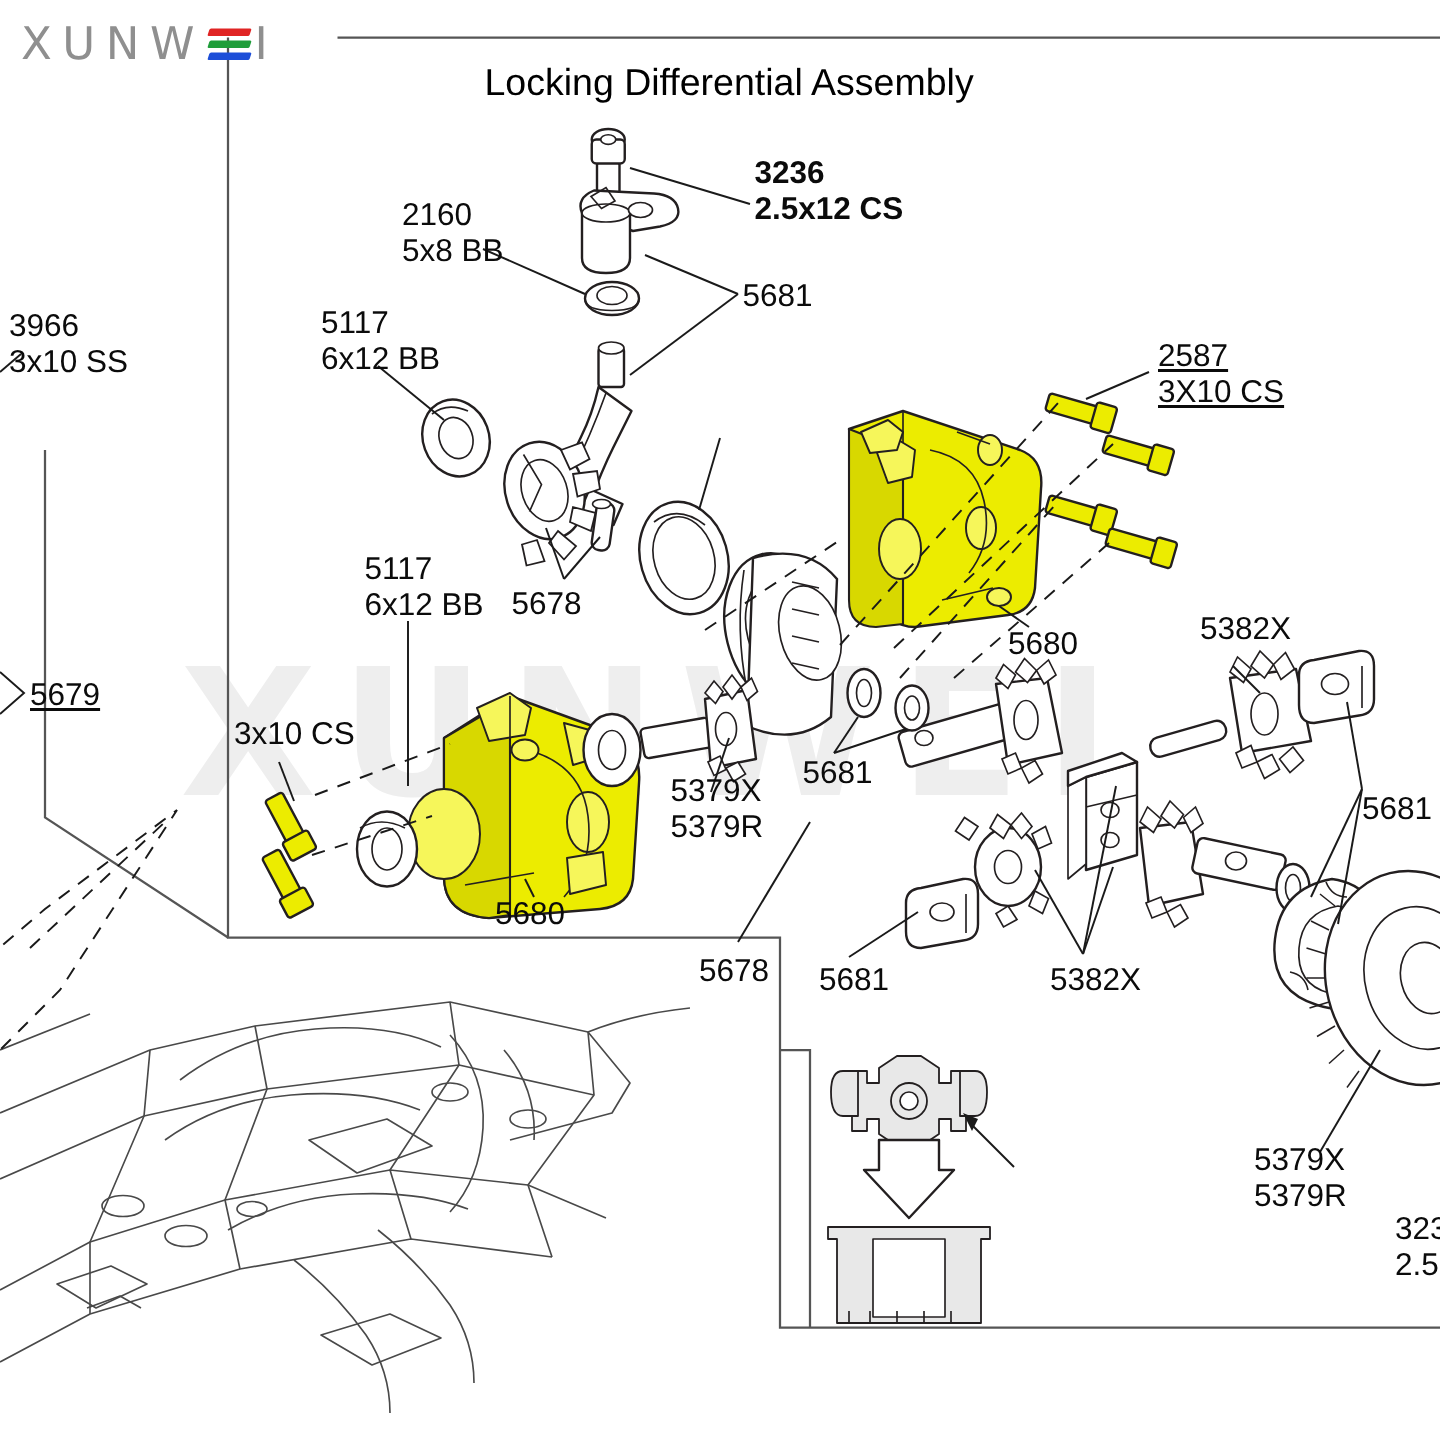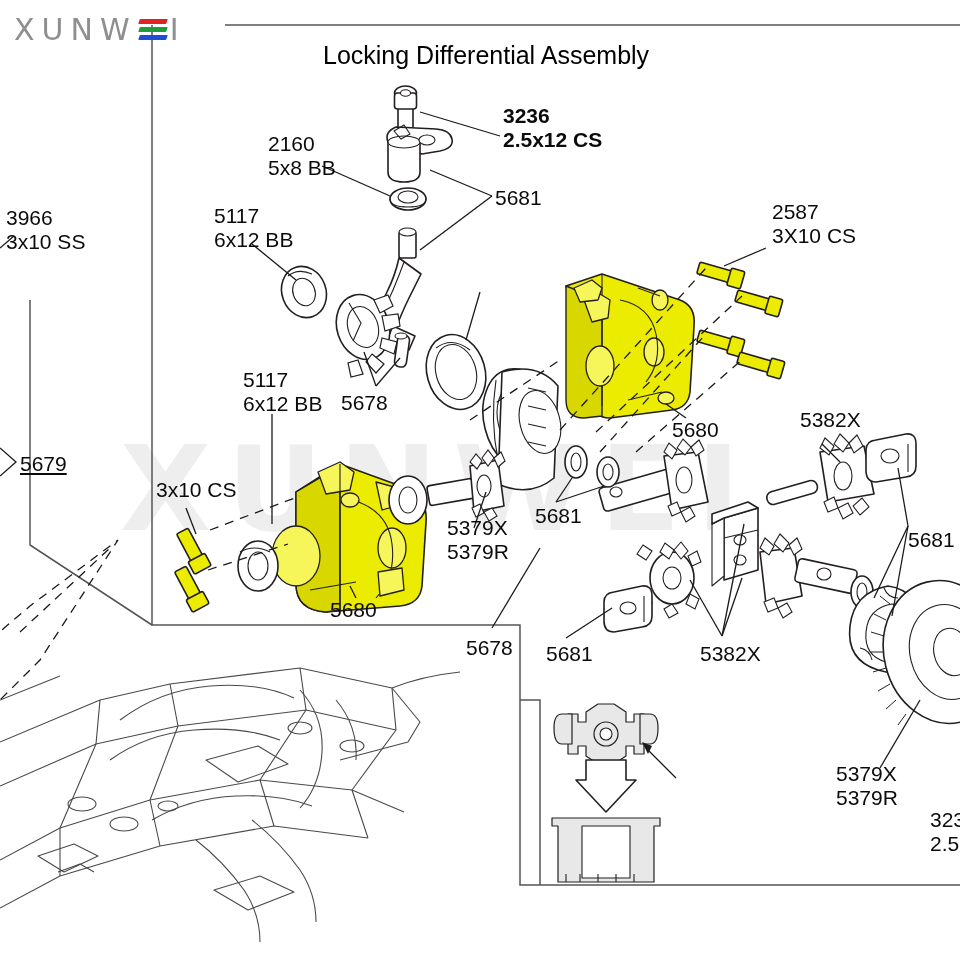--- a/index.html
+++ b/index.html
@@ -476,21 +476,21 @@
 3x10 SS</div>
   <div class="lbl" style="left:20px; top:452px;text-decoration:underline;">5679</div>
   <div class="lbl" style="left:268px;top:132px;">2160
 5x8 BB</div>
   <div class="lbl" style="left:503px;top:104px;font-weight:bold;">3236
 2.5x12 CS</div>
   <div class="lbl" style="left:495px;top:186px;">5681</div>
   <div class="lbl" style="left:214px;top:204px;">5117
 6x12 BB</div>
   <div class="lbl" style="left:341px;top:391px;">5678</div>
-  <div class="lbl" style="left:772px;top:200px;">2587
+  <div class="lbl" style="left:772px;top:226px;text-decoration:underline;">2587
 3X10 CS</div>
   <div class="lbl" style="left:672px;top:418px;">5680</div>
   <div class="lbl" style="left:243px;top:368px;">5117
 6x12 BB</div>
   <div class="lbl" style="left:156px;top:478px;">3x10 CS</div>
   <div class="lbl" style="left:330px;top:598px;">5680</div>
   <div class="lbl" style="left:447px;top:516px;">5379X
 5379R</div>
   <div class="lbl" style="left:535px;top:504px;">5681</div>
   <div class="lbl" style="left:466px;top:636px;">5678</div>

